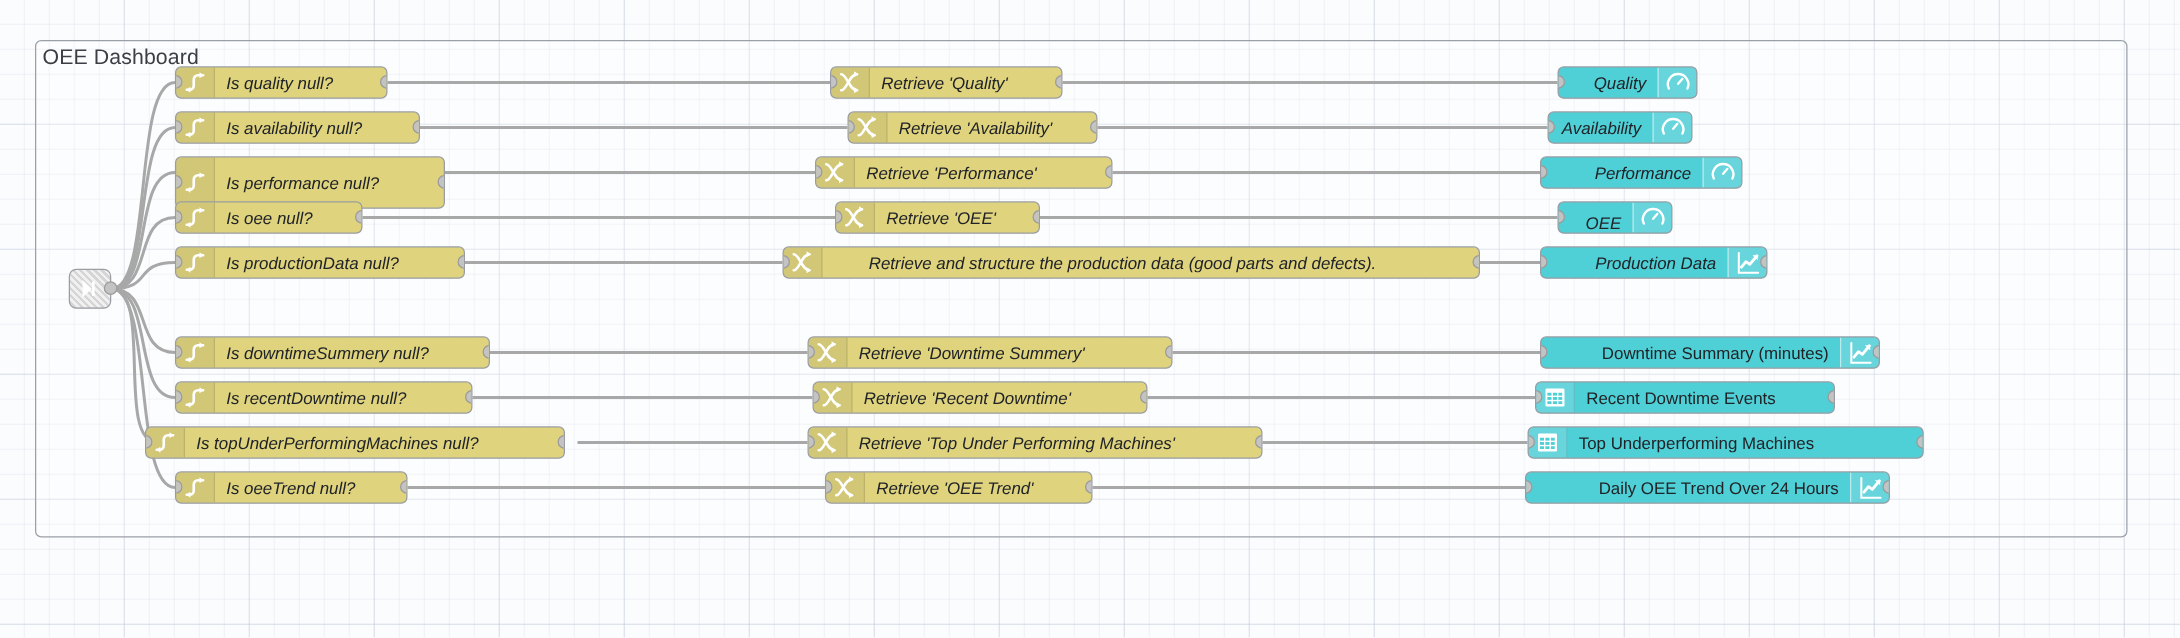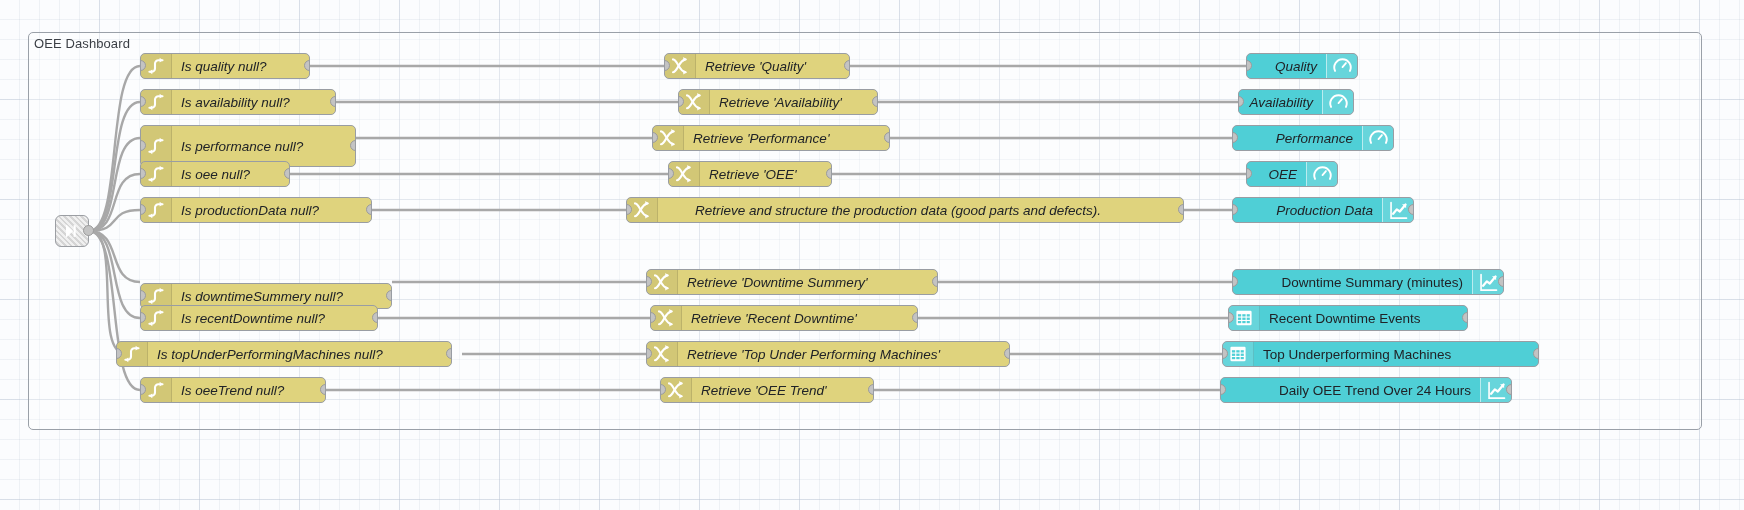--- a/index.html
+++ b/index.html
@@ -22,21 +22,21 @@
   
   .group-box{
     position:absolute;
     border:1px solid #9aa0a8;
     border-radius:5px;
     background:rgba(255,255,255,.28);
     box-sizing:border-box;
   }
   .group-label{
     position:absolute;
-    font-size:13px;color:#3b3f45;
+    font-size:17px;color:#3b3f45;
     white-space:nowrap;
     letter-spacing:.1px;
   }
   
   #wires{position:absolute;left:0;top:0;width:1744px;height:510px;pointer-events:none;}
   .wire{fill:none;stroke:#a8a8a8;stroke-width:2.4px;}
   
   .node{
     position:absolute;
     box-sizing:border-box;
@@ -210,21 +210,21 @@
       <path d="M16.5 4.2 h-4.1 a3.4 3.4 0 0 0 -3.4 3.4 v4.8 a3.4 3.4 0 0 1 -3.4 3.4 h-2.2" fill="none" stroke="#fff" stroke-width="2.1" stroke-linecap="round"></path>
       <path d="M13.6 1.8 L16.9 4.2 L13.6 6.6 Z" fill="#fff"></path>
       <path d="M6.3 13.4 L3.1 15.8 L6.3 18.2 Z" fill="#fff"></path>
     </svg>
           </span>
         </span>
         <span class="node-label">Is productionData null?</span>
         <span class="port in"></span>
         <span class="port out"></span>
       </div>
-      <div class="node fn" style="left: 140px; top: 269px; width: 252px; height: 26px; margin-top: 14px;">
+      <div class="node fn" style="left: 140px; top: 269px; width: 252px; height: 26px;">
         <span class="icon-box left">
           <span>
             <svg width="20" height="20" viewBox="0 0 20 20">
       <path d="M16.5 4.2 h-4.1 a3.4 3.4 0 0 0 -3.4 3.4 v4.8 a3.4 3.4 0 0 1 -3.4 3.4 h-2.2" fill="none" stroke="#fff" stroke-width="2.1" stroke-linecap="round"></path>
       <path d="M13.6 1.8 L16.9 4.2 L13.6 6.6 Z" fill="#fff"></path>
       <path d="M6.3 13.4 L3.1 15.8 L6.3 18.2 Z" fill="#fff"></path>
     </svg>
           </span>
         </span>
         <span class="node-label">Is downtimeSummery null?</span>
@@ -437,21 +437,21 @@
         <span class="icon-box right">
           <span>
             <svg width="21" height="21" viewBox="0 0 22 22">
       <path d="M3.2 15.6 A8.6 8.6 0 1 1 18.8 15.6" fill="none" stroke="#fff" stroke-width="2" stroke-linecap="round"></path>
       <path d="M11 11.6 L14.6 7.4" stroke="#fff" stroke-width="1.9" stroke-linecap="round"></path>
     </svg>
           </span>
         </span>
         <span class="port in"></span>
       </div>
-      <div class="node ui italic" style="left: 1246px; top: 161px; width: 92px; height: 26px;">
+      <div class="node ui italic" style="left: 1246px; top: 161px; width: 92px; height: 26px; align-items: flex-end;">
         <span class="node-label">OEE</span>
         <span class="icon-box right">
           <span>
             <svg width="21" height="21" viewBox="0 0 22 22">
       <path d="M3.2 15.6 A8.6 8.6 0 1 1 18.8 15.6" fill="none" stroke="#fff" stroke-width="2" stroke-linecap="round"></path>
       <path d="M11 11.6 L14.6 7.4" stroke="#fff" stroke-width="1.9" stroke-linecap="round"></path>
     </svg>
           </span>
         </span>
         <span class="port in"></span>

